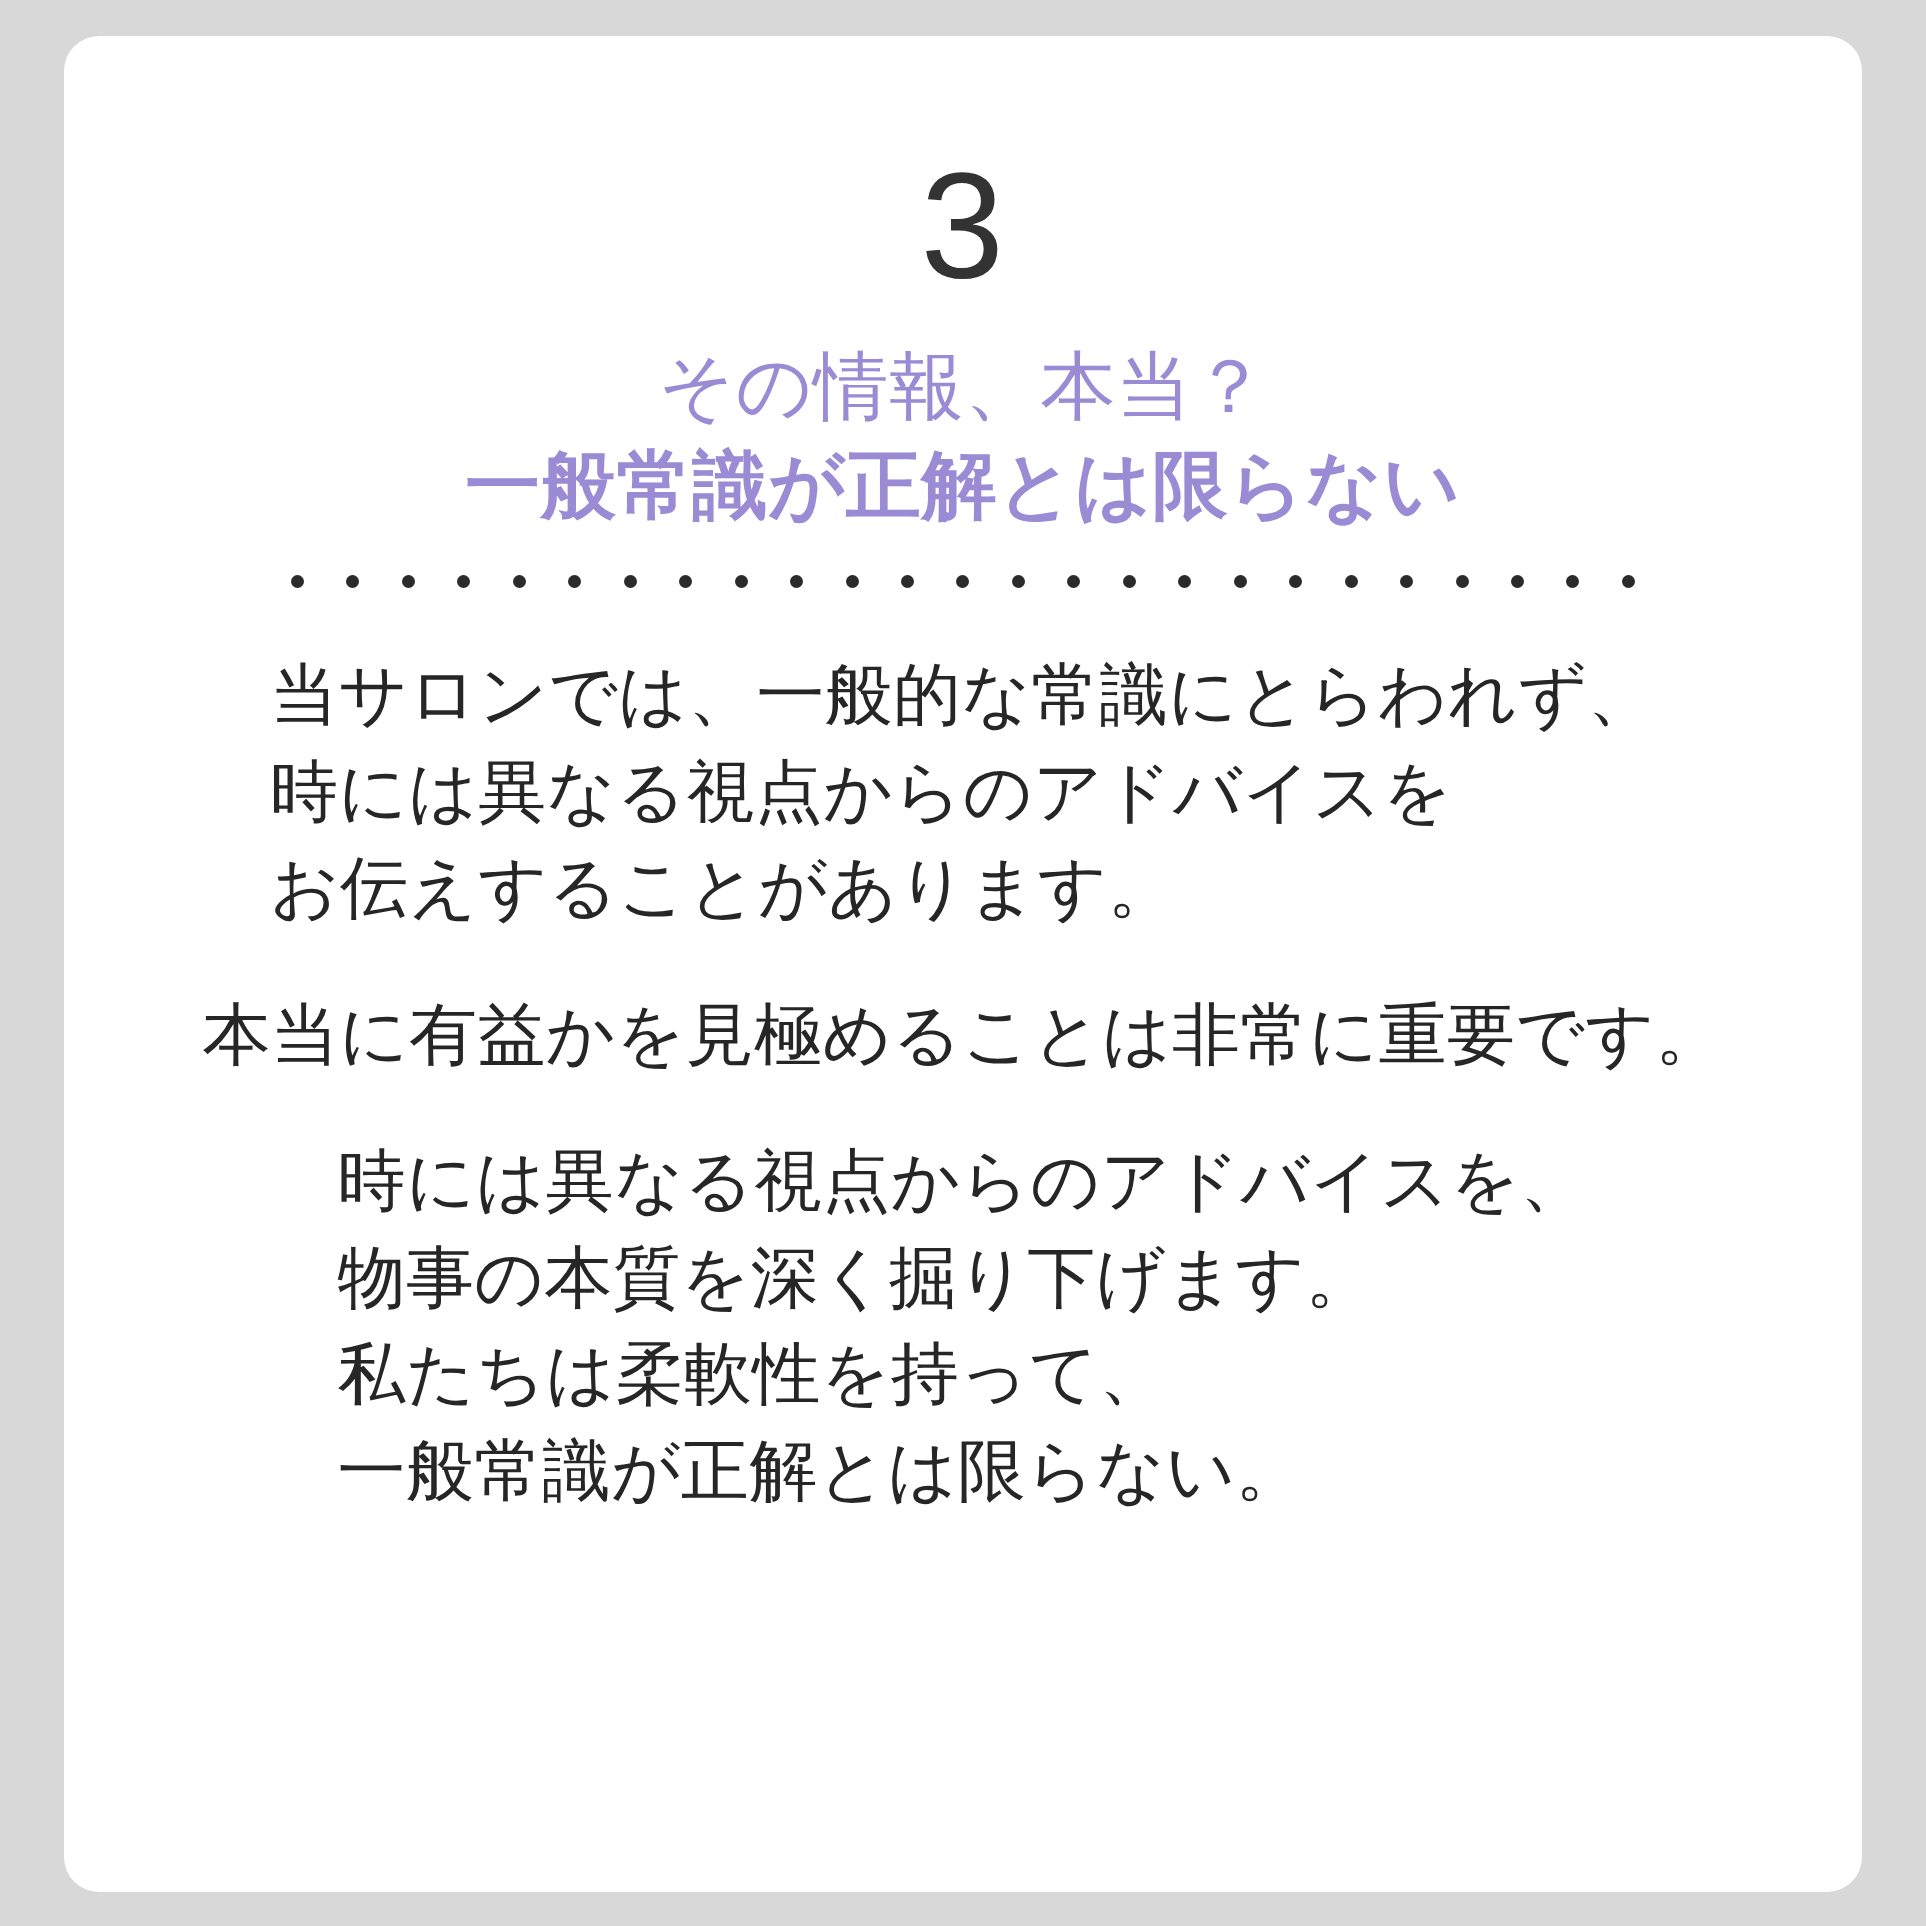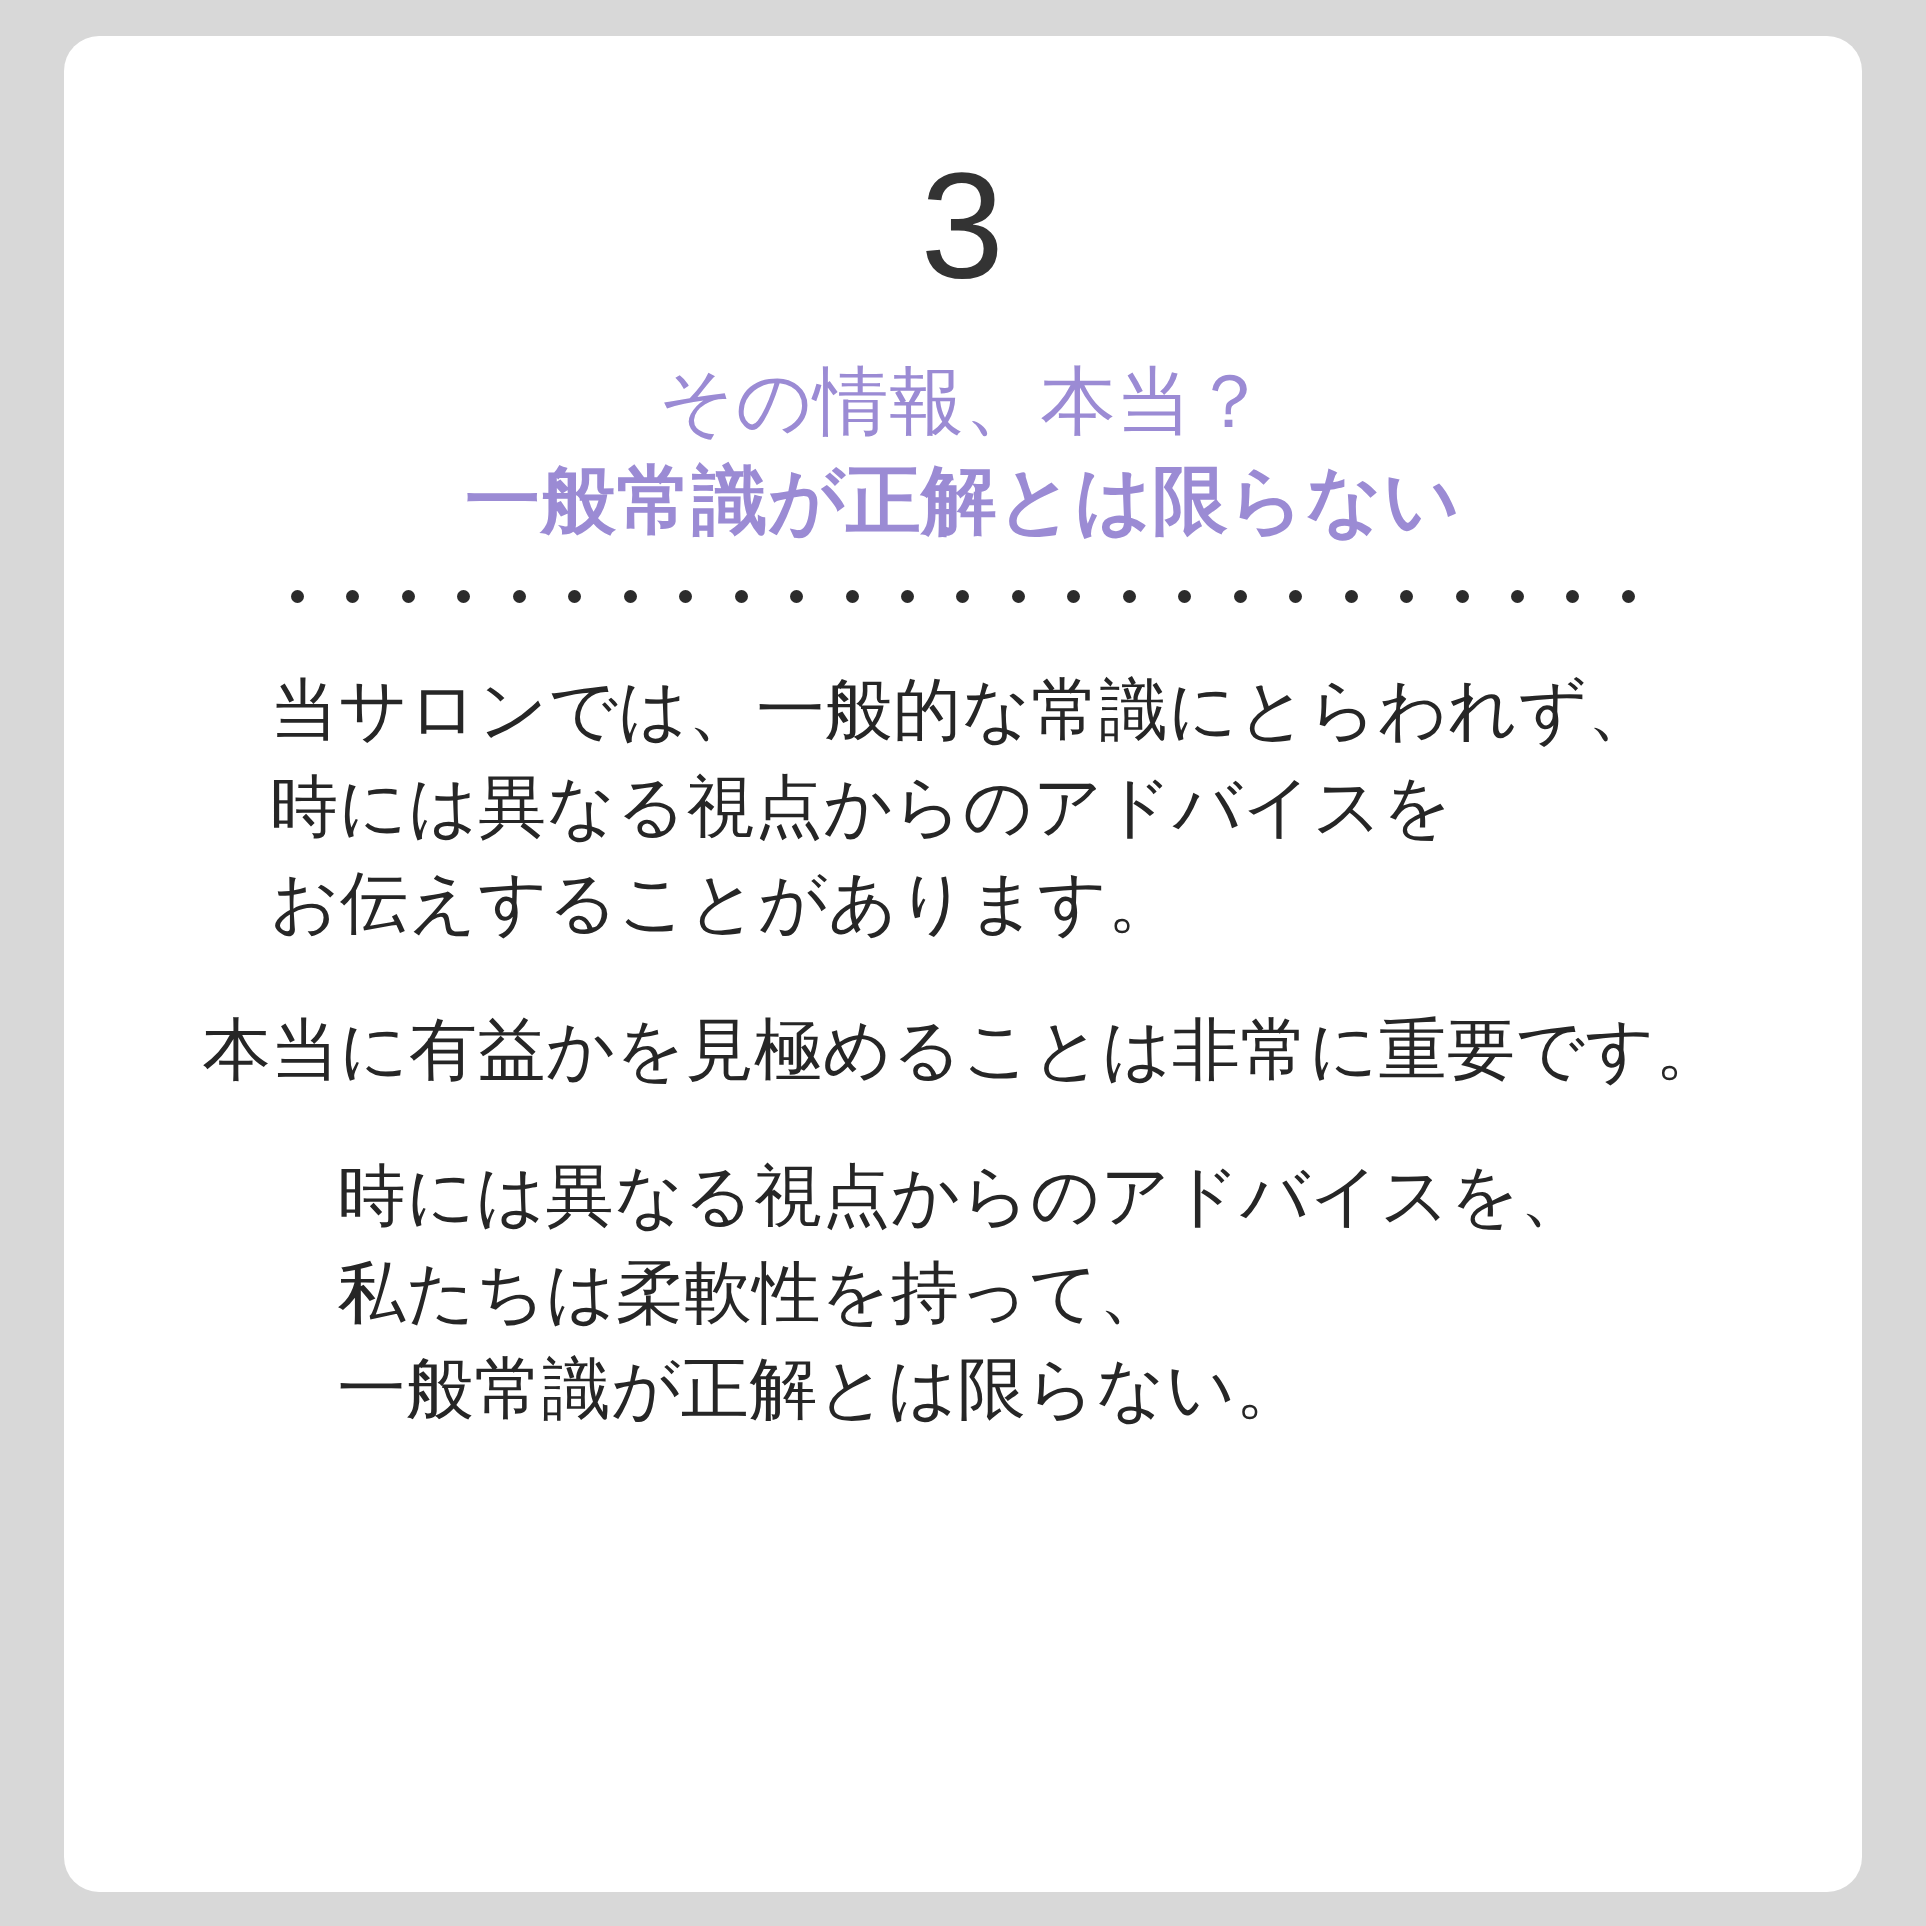--- a/index.html
+++ b/index.html
@@ -39,21 +39,21 @@
   .number {
     margin-top: 115px;
     font-size: 150px;
     line-height: 1;
     color: #333333;
     font-weight: 400;
     letter-spacing: 0.01em;
   }
 
   .headline {
-    margin-top: 51px;
+    margin-top: 36px;
     text-align: center;
     color: #9b8bd4;
     font-size: 75px;
     line-height: 1.32;
     font-weight: 400;
     letter-spacing: 0.01em;
   }
   .headline .l2 {
     display: block;
     font-weight: bold;
@@ -136,19 +136,20 @@
       <span class="line">時には異なる視点からのアドバイスを</span>
       <span class="line">お伝えすることがあります。</span>
     </div>
 
     <div class="body-block">
       <span class="line">本当に有益かを見極めることは非常に重要です。</span>
     </div>
 
     <div class="body-block">
       <span class="line">時には異なる視点からのアドバイスを、</span>
+      <span class="line">物事の本質を深く掘り下げます。</span>
       <span class="line">私たちは柔軟性を持って、</span>
       <span class="line">一般常識が正解とは限らない。</span>
     </div>
 
   </div>
 </div>
 
 
 </body></html>

